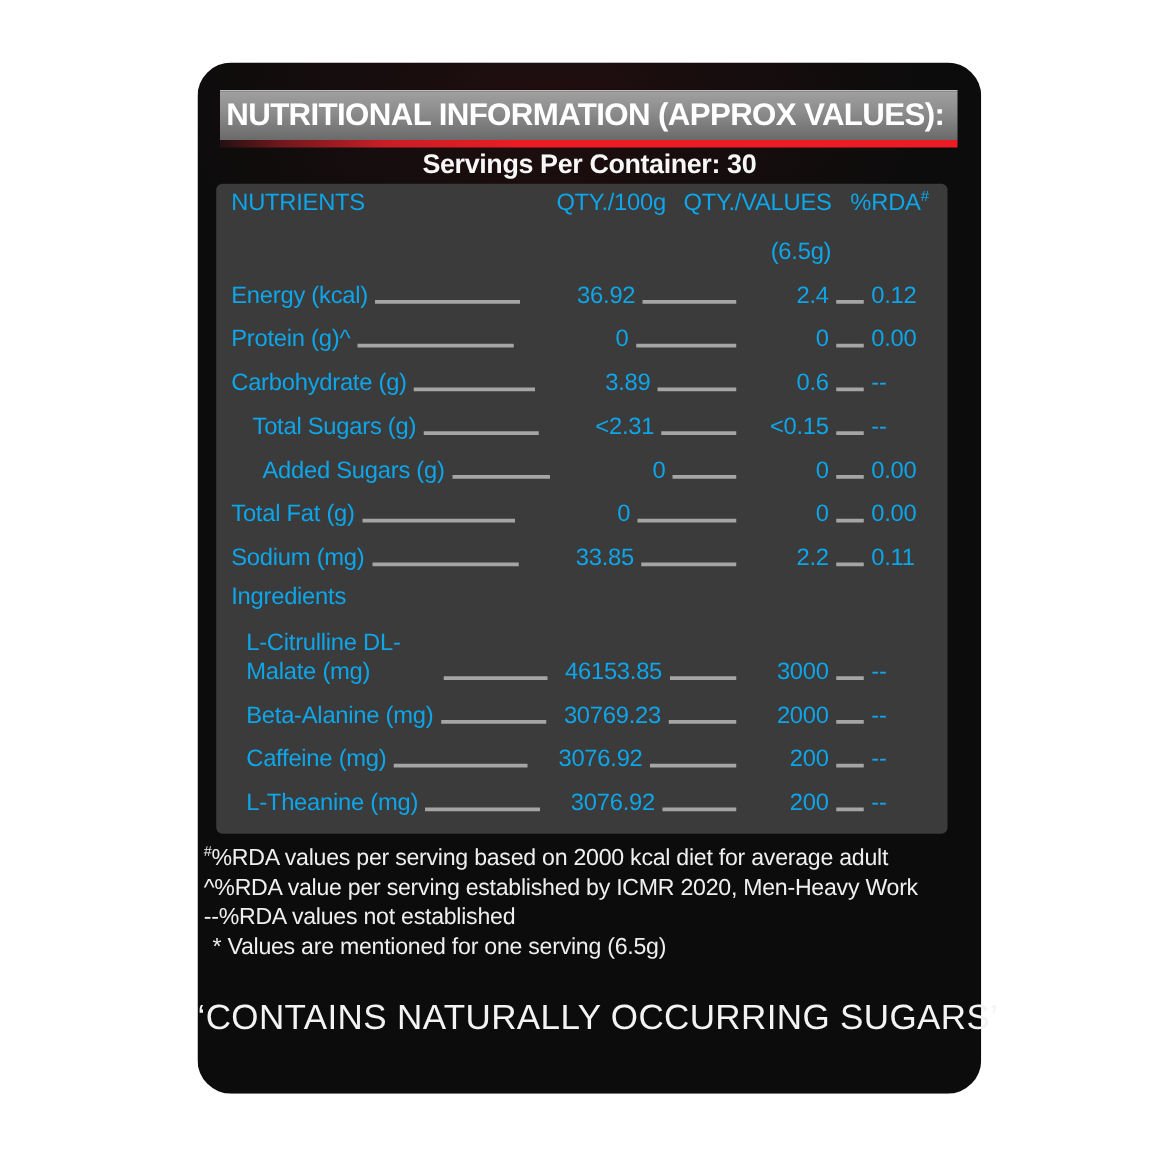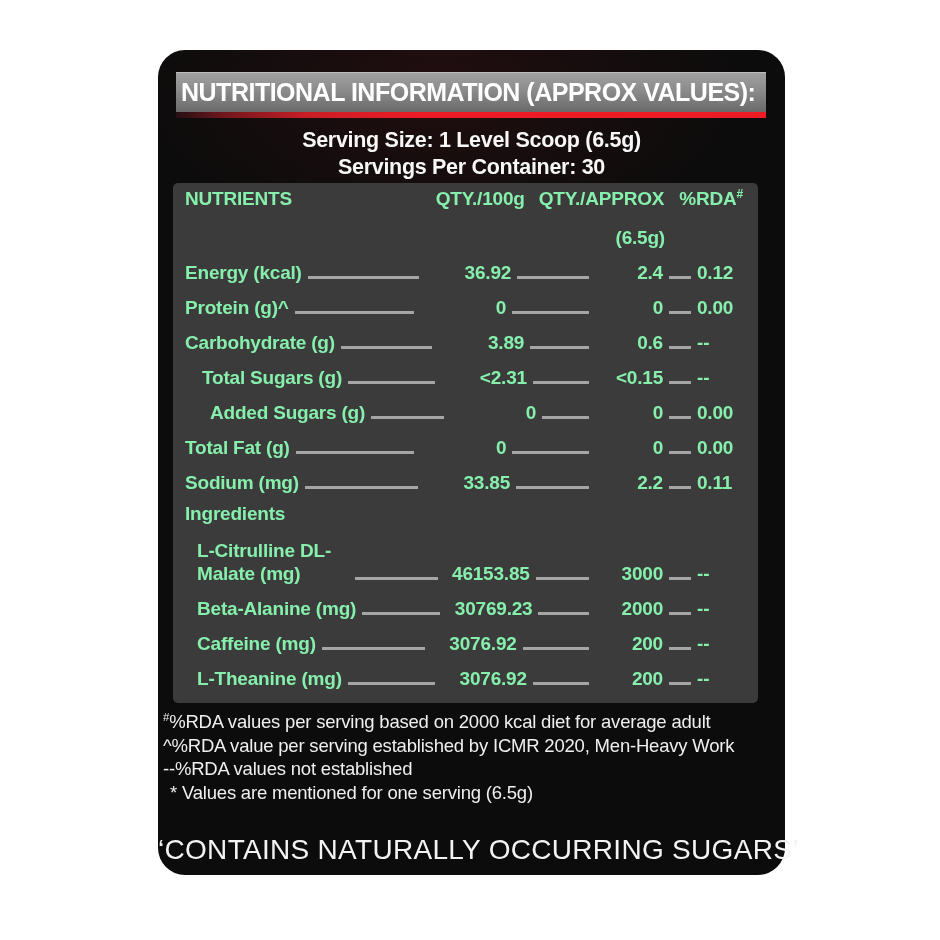--- a/index.html
+++ b/index.html
@@ -32,21 +32,21 @@
     background:linear-gradient(90deg,#241013 0%,#6f171c 8%,#c71e26 22%,#ed1c24 42%,#ed1c24 100%);
   }
   
   .serving{color:#f7f7f7;font-weight:700;font-size:21.5px;line-height:27px;text-align:center;letter-spacing:-0.3px;}
   .serving.first{margin-top:9px;}
   
   .table-panel{
     margin:2px 27px 0 15px;height:520px;box-sizing:border-box;
     background:#3b3b3b;border-radius:5px;
     padding:5px 15px 6px 12px;
-    color:#86efac;font-size:19px;font-weight:700;letter-spacing:-0.2px;
+    color:#0ea5e9;font-size:19px;font-weight:400;letter-spacing:-0.2px;
   }
   sup{font-size:12px;line-height:0;}
   .hdr-row{display:flex;align-items:baseline;height:34px;}
   .flexspace{flex:1.5;}
   .hdr-gap{width:14px;}
   .hdr-row .h-v1{min-width:86px;text-align:right;white-space:nowrap;}
   .hdr-row .h-v2{text-align:right;white-space:nowrap;}
   .hdr-row .h-v3{min-width:46px;text-align:left;margin-left:15px;white-space:nowrap;}
   .hdr2-row{display:flex;align-items:center;height:31px;}
   .hdr2-row .spacer-l{flex:1;}
@@ -82,31 +82,30 @@
 
 <div class="nutrition-label">
 
   <div class="title-bar">
     <div class="title-bar-gray">
       <div class="title-text">NUTRITIONAL INFORMATION (APPROX VALUES):</div>
     </div>
     <div class="red-stripe"></div>
   </div>
 
-  <div class="serving first">Serving Size: 1 Level Scoop (6.5g)</div>
   <div class="serving">Servings Per Container: 30</div>
 
   <div class="table-panel">
 
     <div class="hdr-row">
       <span class="lbl">NUTRIENTS</span>
       <span class="flexspace"></span>
       <span class="h-v1">QTY./100g</span>
       <span class="hdr-gap"></span>
-      <span class="h-v2">QTY./APPROX</span>
+      <span class="h-v2">QTY./VALUES</span>
       <span class="h-v3"><span>%RDA</span><sup>#</sup></span>
     </div>
 
     <div class="hdr2-row">
       <span class="spacer-l"></span>
       <span>(6.5g)</span>
       <span class="hdr2-spacer"></span>
     </div>
 
     <div class="row">

